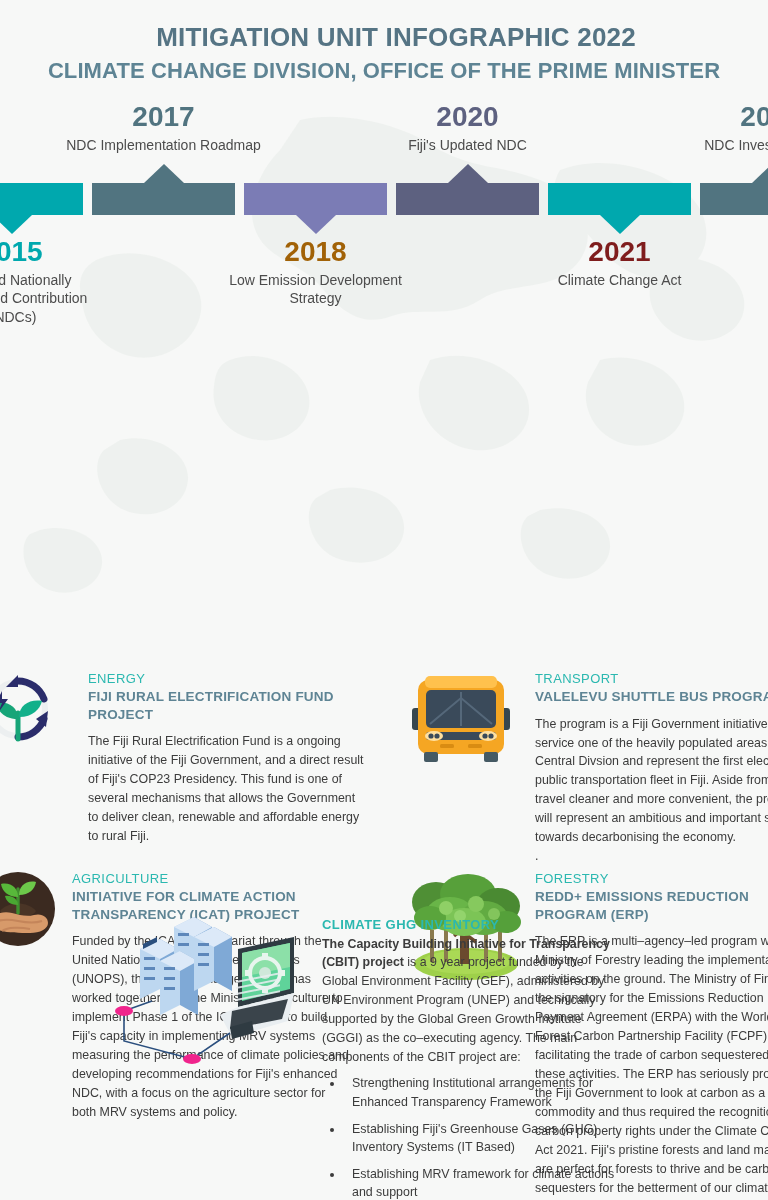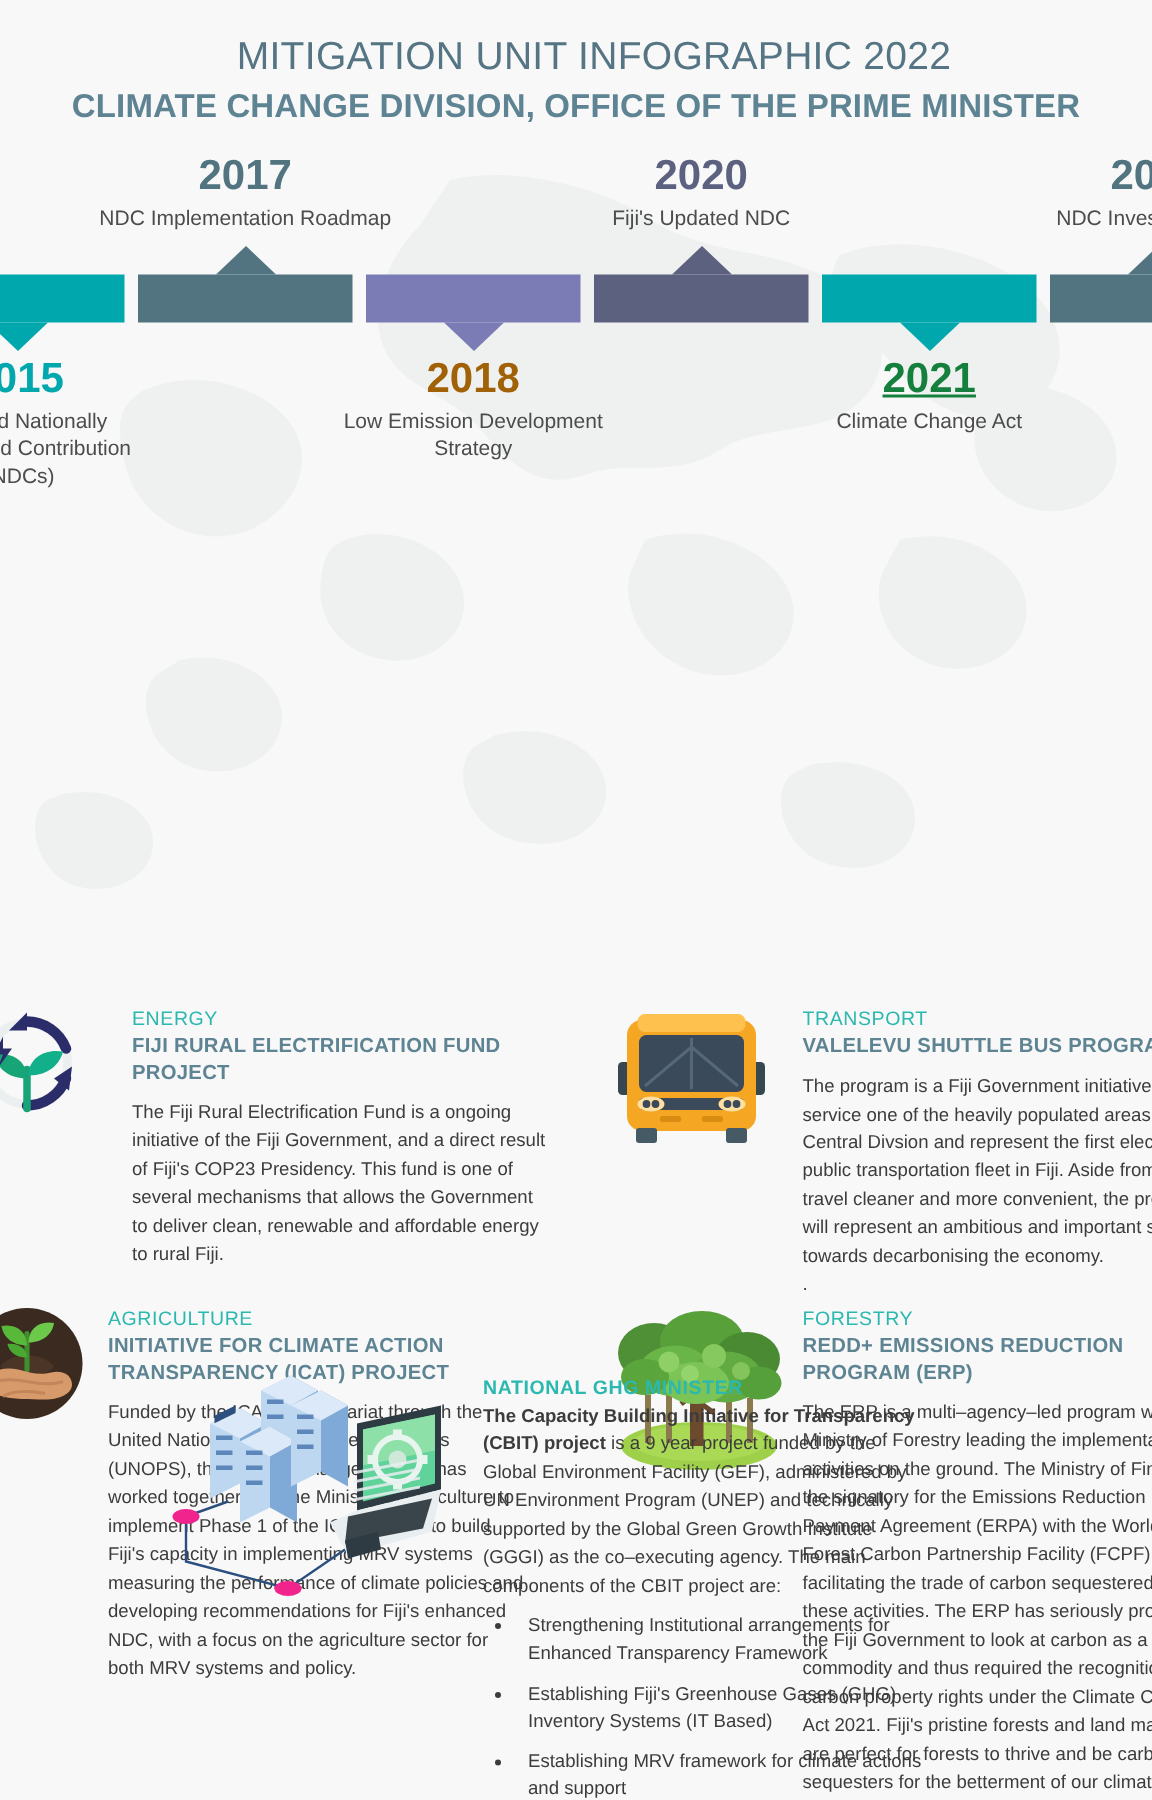--- a/index.html
+++ b/index.html
@@ -25,21 +25,21 @@
 
   
   .header {
     position: relative;
     z-index: 3;
     padding-top: 22px;
     text-align: center;
   }
   .title-main {
     font-size: 26px;
-    font-weight: normal;
+    font-weight: bold;
     letter-spacing: 0.2px;
     color: #557484;
     line-height: 1.18;
     margin-left: 24px;
   }
   .title-sub {
     font-size: 22px;
     font-weight: bold;
     letter-spacing: 0.1px;
     color: #5e8494;
@@ -241,21 +241,21 @@
       <div class="tl-label below" style="left: 200.5px;">
         <div class="yr" style="color: #a16207;">2018</div>
         <div class="cap" style="white-space: pre-line;">Low Emission Development
 Strategy</div>
       </div>
       <div class="tl-label above" style="left: 352.5px;">
         <div class="yr" style="color: rgb(93, 97, 128);">2020</div>
         <div class="cap" style="white-space: pre-line;">Fiji's Updated NDC</div>
       </div>
       <div class="tl-label below" style="left: 504.5px;">
-        <div class="yr" style="color: #15803d; text-decoration: underline;">2021</div>
+        <div class="yr" style="color: #7f1d1d;">2021</div>
         <div class="cap" style="white-space: pre-line;">Climate Change Act</div>
       </div>
       <div class="tl-label above" style="left: 656.5px;">
         <div class="yr" style="color: rgb(81, 116, 128);">2022</div>
         <div class="cap" style="white-space: pre-line;">NDC Investment Plan</div>
       </div>
     </div>
 </div>
 
 <div class="sectors">
@@ -425,21 +425,21 @@
       </g>
 
       <path d="M12 96 L12 126 L80 144 L118 118" fill="none" stroke="#2b4f7e" stroke-width="1.6"></path>
       <path d="M12 96 L40 86" fill="none" stroke="#2b4f7e" stroke-width="1.6"></path>
       <ellipse cx="12" cy="96" rx="9" ry="5" fill="#f0248c"></ellipse>
       <ellipse cx="80" cy="144" rx="9" ry="5" fill="#f0248c"></ellipse>
     </svg>
   </div>
 
   <div style="position:absolute; left:322px; top:10px; width:300px;">
-    <div class="ghg-title">NATIONAL GHG MINISTER</div>
+    <div class="ghg-title">CLIMATE GHG INVENTORY</div>
     <div class="ghg-text">
       <b>The Capacity Building Initiative for Transparency (CBIT) project</b><span> is a 9 year project funded by the Global Environment Facility (GEF), administered by UN Environment Program (UNEP) and technically supported by the Global Green Growth Institute (GGGI) as the co–executing agency. The main components of the CBIT project are:</span>
     </div>
     <ul class="ghg-list" id="ghg-list">
         <li>Strengthening Institutional arrangements for Enhanced Transparency Framework</li>
         <li>Establishing Fiji's Greenhouse Gases (GHG) Inventory Systems (IT Based)</li>
         <li>Establishing MRV framework for climate actions and support</li>
       </ul>
   </div>
 </div>

